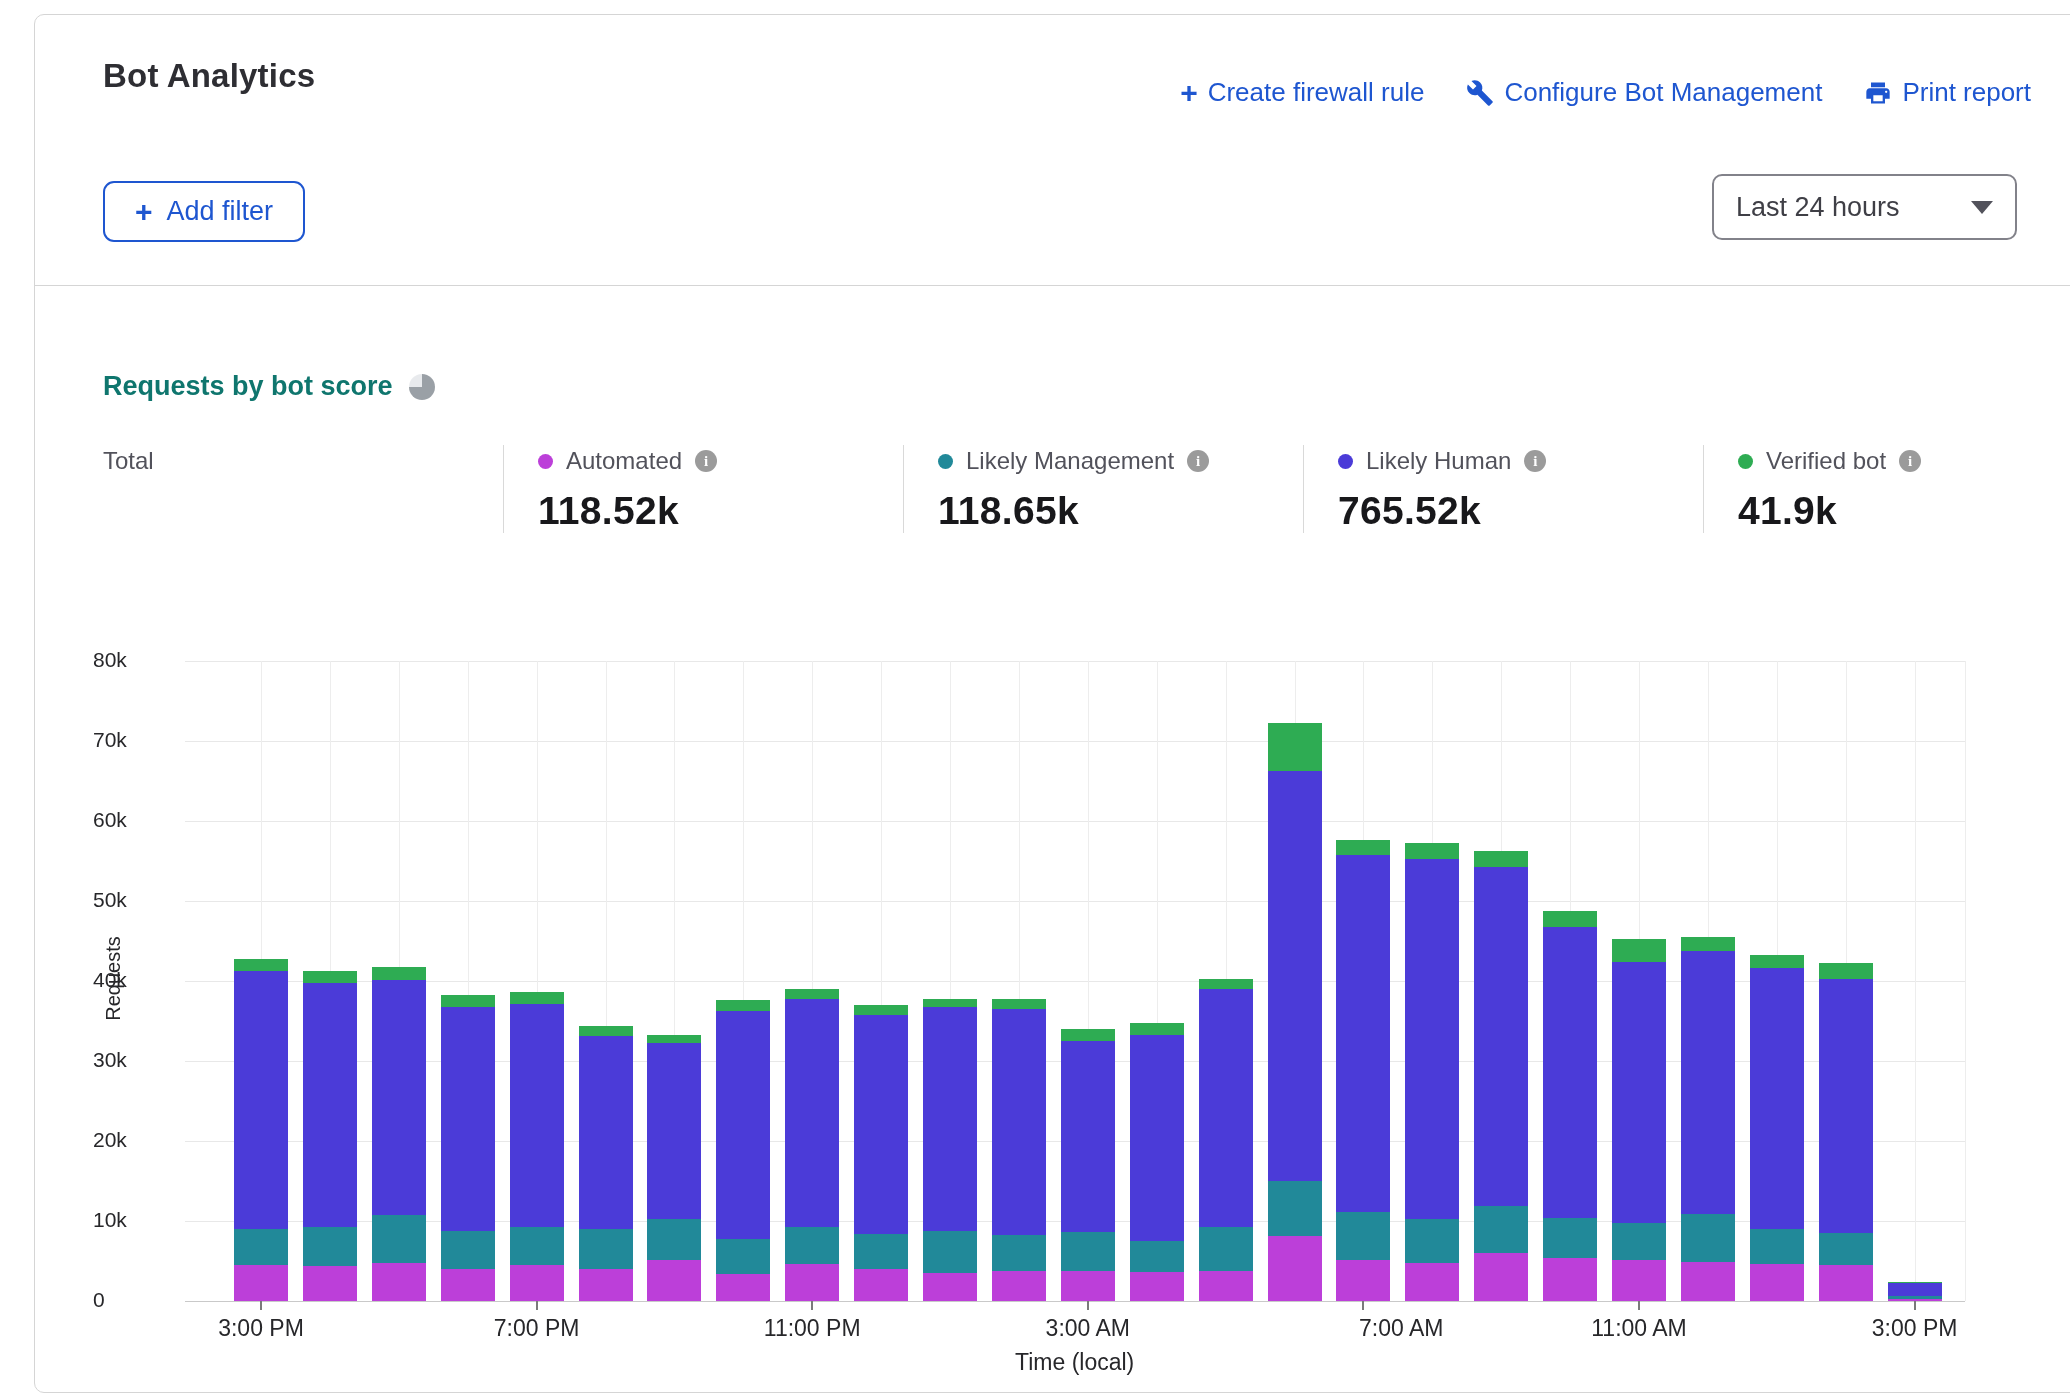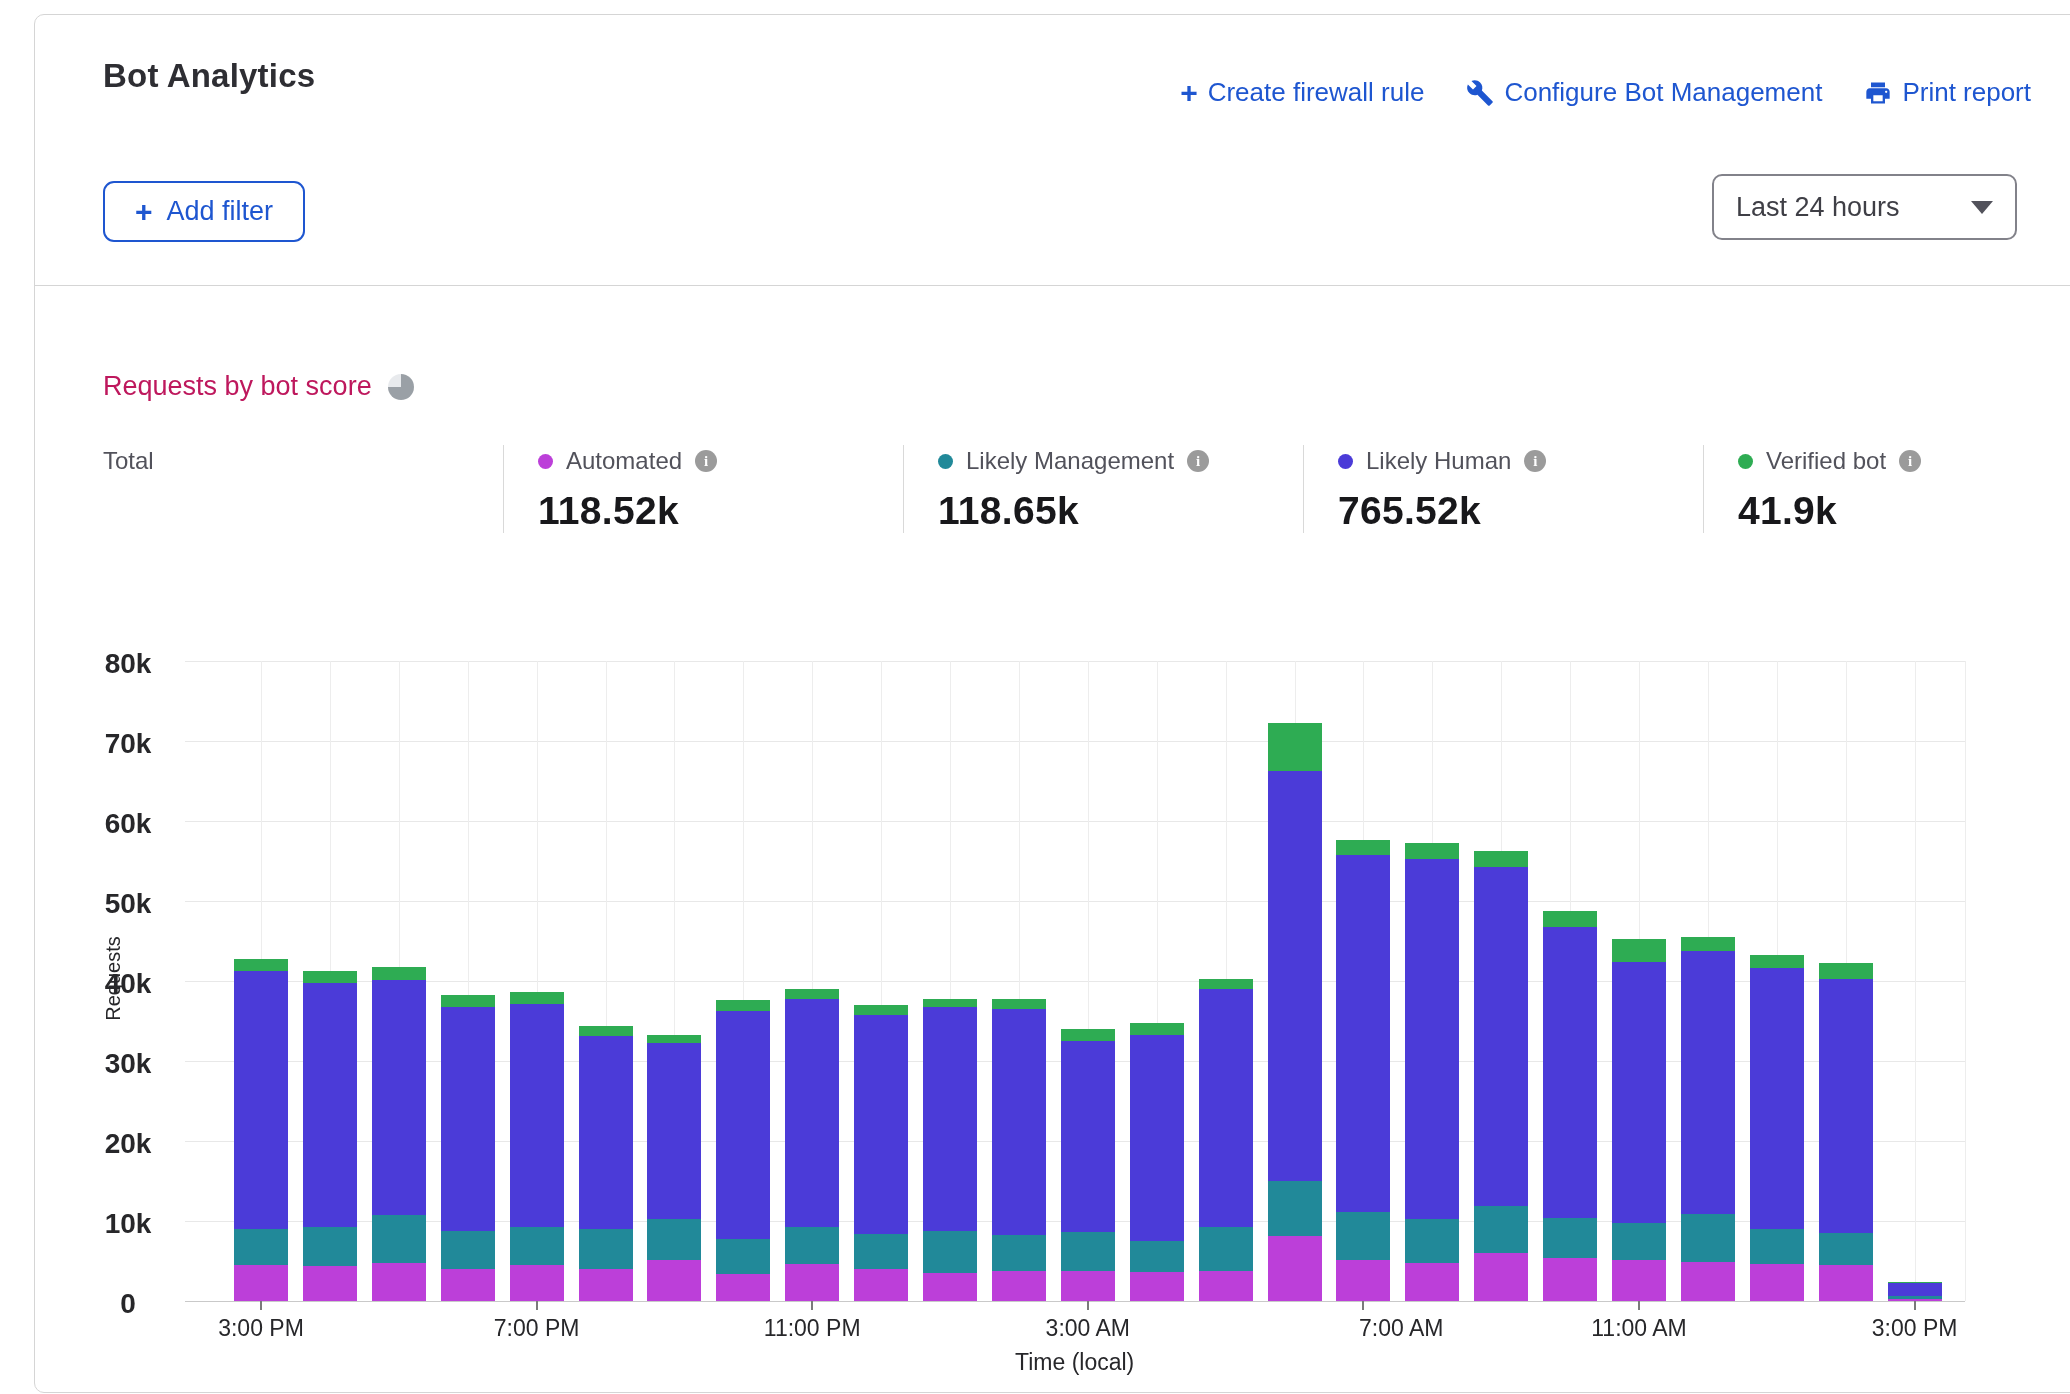--- a/index.html
+++ b/index.html
@@ -26,21 +26,21 @@
   }
   .dropdown{
     position:absolute;left:1677px;top:159px;width:305px;height:66px;
     border:2px solid #82828a;border-radius:10px;background:#fff;
     display:flex;align-items:center;padding:0 22px;cursor:pointer;
   }
   .dropdown .dd-label{font-size:27px;color:#3f3f46;flex:1;}
   .caret{width:0;height:0;border-left:11px solid transparent;border-right:11px solid transparent;border-top:13px solid #52525b;}
   
   .sec-title{position:absolute;left:68px;top:356px;display:flex;align-items:center;gap:16px;}
-  .sec-title .txt{font-size:27px;font-weight:400;color:#be185d;}
+  .sec-title .txt{font-size:27px;font-weight:700;color:#0f766e;}
   .pie-icon{
     width:26px;height:26px;border-radius:50%;
     background:conic-gradient(#9aa0a6 0 270deg,#e8eaed 270deg 360deg);
   }
   
   .stats{position:absolute;left:68px;top:430px;display:flex;}
   .stat-col{width:400px;padding-right:20px;}
   .stat-col + .stat-col{border-left:1px solid #d9d9d9;padding-left:34px;width:400px;}
   .stat-col:last-child{width:420px;}
   .stat-label-row{display:flex;align-items:center;gap:13px;height:32px;}
@@ -50,21 +50,21 @@
     width:22px;height:22px;border-radius:50%;background:#9b9b9b;color:#fff;
     font-size:15px;font-weight:700;display:flex;align-items:center;justify-content:center;
     font-family:"Liberation Serif","DejaVu Serif",serif;cursor:pointer;
   }
   .stat-value{margin-top:12px;font-size:39px;font-weight:700;color:#18181b;letter-spacing:.3px;}
   
   #chart{position:absolute;left:0;top:0;width:100%;height:100%;}
   .gridline-h{position:absolute;height:1px;background:#e8e8e8;}
   .gridline-h.zero{background:#c9c9c9;}
   .gridline-v{position:absolute;width:1px;background:#ededed;}
-  .ylab{position:absolute;font-size:28px;color:#27272a;text-align:center;width:70px;font-weight:bold;}
+  .ylab{position:absolute;font-size:21px;color:#27272a;text-align:left;width:70px;}
   .xlab{position:absolute;font-size:23px;color:#27272a;text-align:center;width:160px;}
   .xtick{position:absolute;width:2px;height:9px;background:#7a7a7a;}
   .bar-seg{position:absolute;}
   .axis-title-y{
     position:absolute;font-size:20px;color:#27272a;transform:rotate(-90deg);transform-origin:center;
   }
   .axis-title-x{position:absolute;font-size:23px;color:#27272a;}
 </style>
 </head>
 <body>

